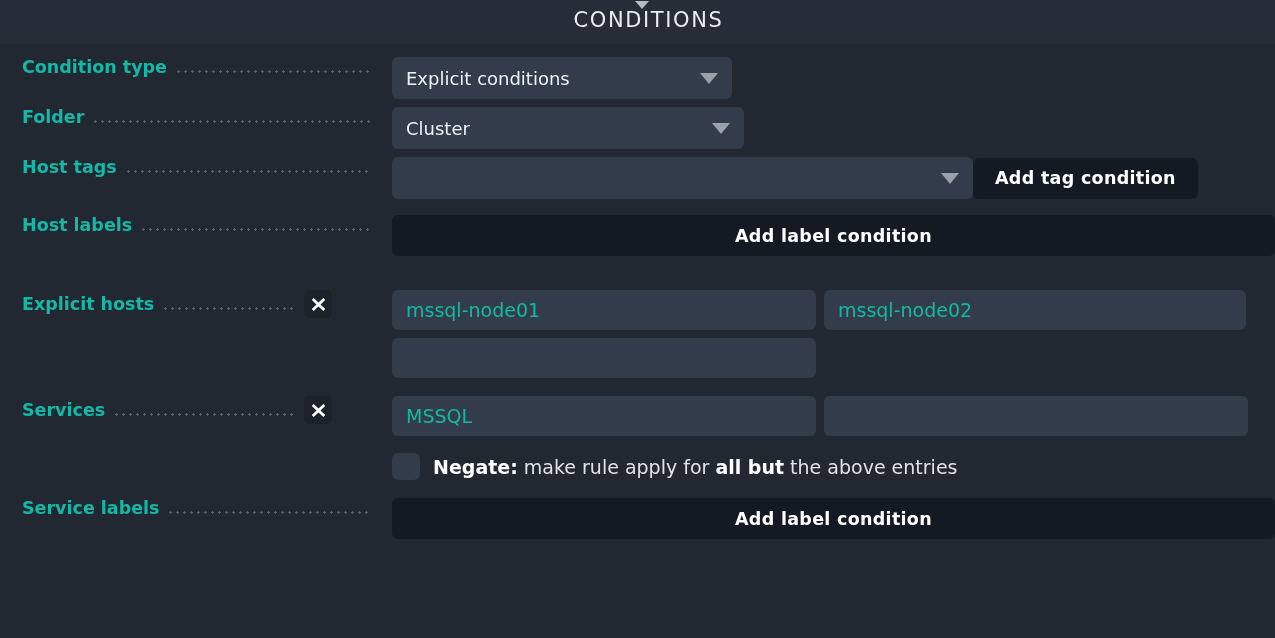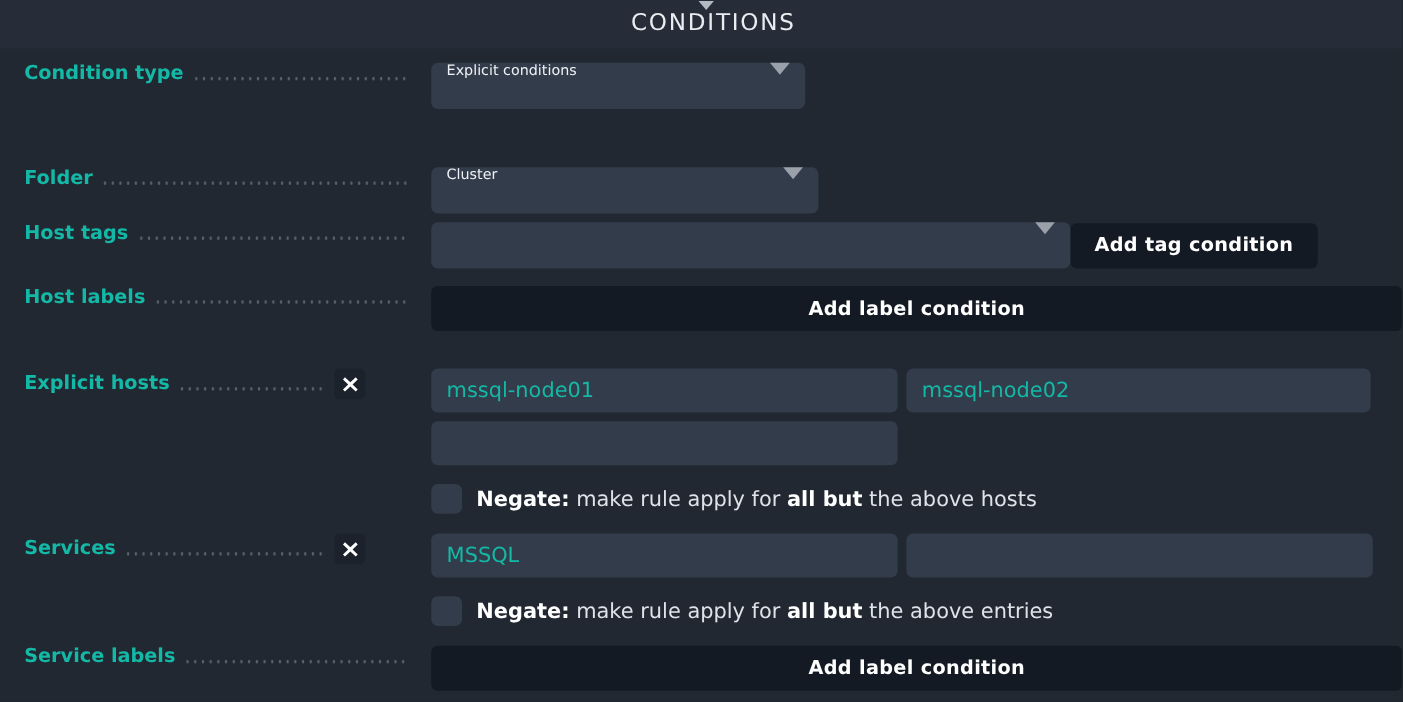--- a/index.html
+++ b/index.html
@@ -112,25 +112,25 @@
     flex-direction: column;
   }
 
   
   .select {
     position: relative;
     height: 42px;
     background: #333c4a;
     border-radius: 6px;
     display: flex;
-    align-items: flex-start;
+    align-items: center;
     padding: 0 14px;
     cursor: pointer;
     color: #eef1f5;
-    font-size: 13px;
+    font-size: 18px;
   }
   .select .sel-value { flex: 1 1 auto; white-space: nowrap; overflow: hidden; }
   .select .arrow {
     width: 0; height: 0;
     border-left: 9px solid transparent;
     border-right: 9px solid transparent;
     border-top: 11px solid #9aa1ab;
     flex: 0 0 auto;
     margin-left: 10px;
   }
@@ -217,21 +217,21 @@
         <span class="leader"></span>
       </div>
       <div class="control-cell">
         <div class="select select-condtype">
           <span class="sel-value">Explicit conditions</span>
           <span class="arrow"></span>
         </div>
       </div>
     </div>
 
-    <div class="row" style="padding-top:8px;margin-top:45px;">
+    <div class="row" style="padding-top:8px;">
       <div class="label-cell">
         <span class="label-text">Folder</span>
         <span class="leader"></span>
       </div>
       <div class="control-cell">
         <div class="select select-folder">
           <span class="sel-value">Cluster</span>
           <span class="arrow"></span>
         </div>
       </div>
@@ -272,24 +272,20 @@
             <path d="M2.6 1.0 L7.5 5.6 L12.4 1.0 L14.2 3.0 L9.5 7.5 L14.2 12.0 L12.4 14.0 L7.5 9.4 L2.6 14.0 L0.8 12.0 L5.5 7.5 L0.8 3.0 Z" fill="#ffffff"></path>
           </svg>
         </button>
       </div>
       <div class="control-cell">
         <div class="inputs-grid">
           <input class="input input-a" type="text" value="mssql-node01" style="">
           <input class="input input-b" type="text" value="mssql-node02" style="">
           <input class="input input-a" type="text" value="" style="">
         </div>
-        <div class="negate">
-          <button class="checkbox"></button>
-          <span class="negate-text"><b>Negate:</b><span> make rule apply for </span><b>all but</b><span> the above hosts</span></span>
-        </div>
       </div>
     </div>
 
     <div class="row" style="padding-top:18px;">
       <div class="label-cell">
         <span class="label-text">Services</span>
         <span class="leader"></span>
         <button class="del-btn">
           <svg width="15" height="15" viewBox="0 0 15 15">
             <path d="M2.6 1.0 L7.5 5.6 L12.4 1.0 L14.2 3.0 L9.5 7.5 L14.2 12.0 L12.4 14.0 L7.5 9.4 L2.6 14.0 L0.8 12.0 L5.5 7.5 L0.8 3.0 Z" fill="#ffffff"></path>

